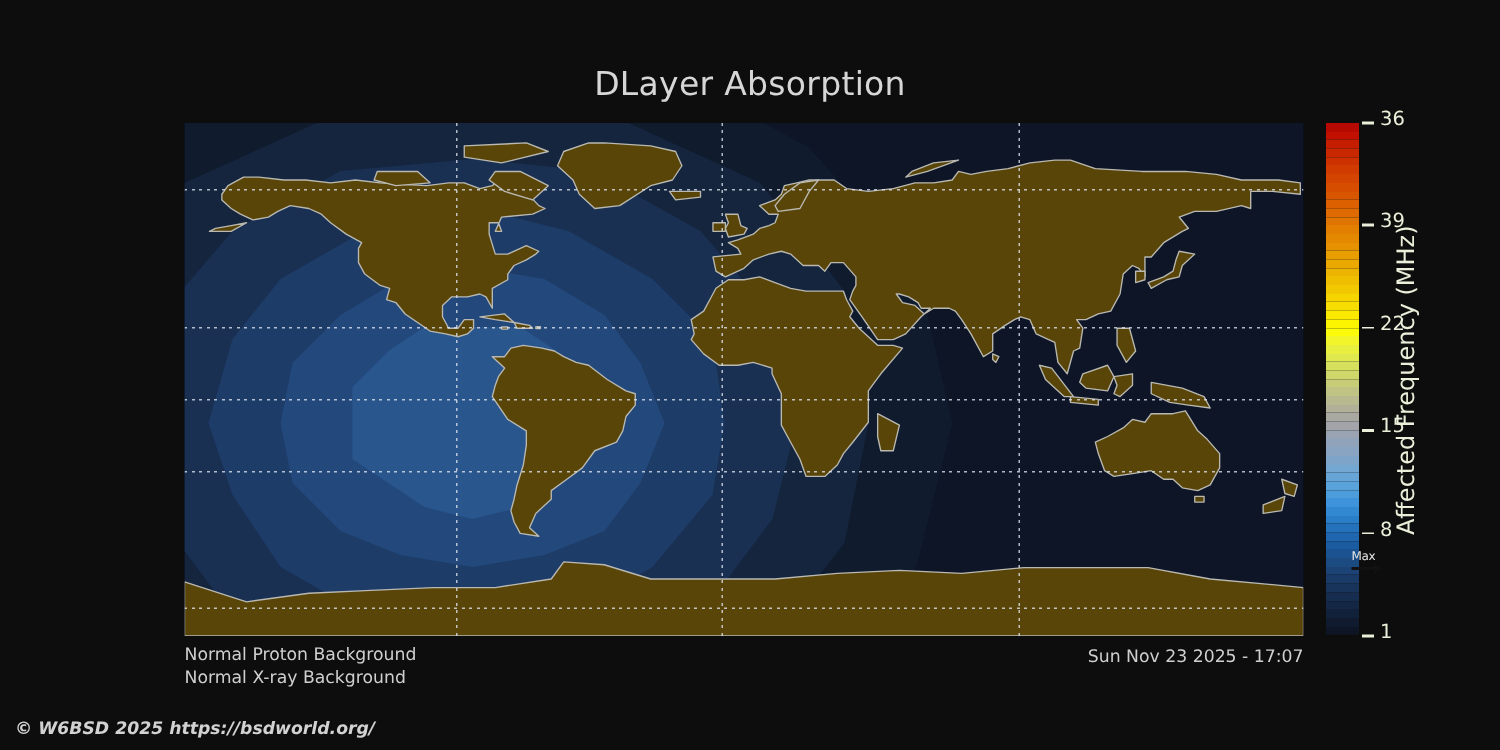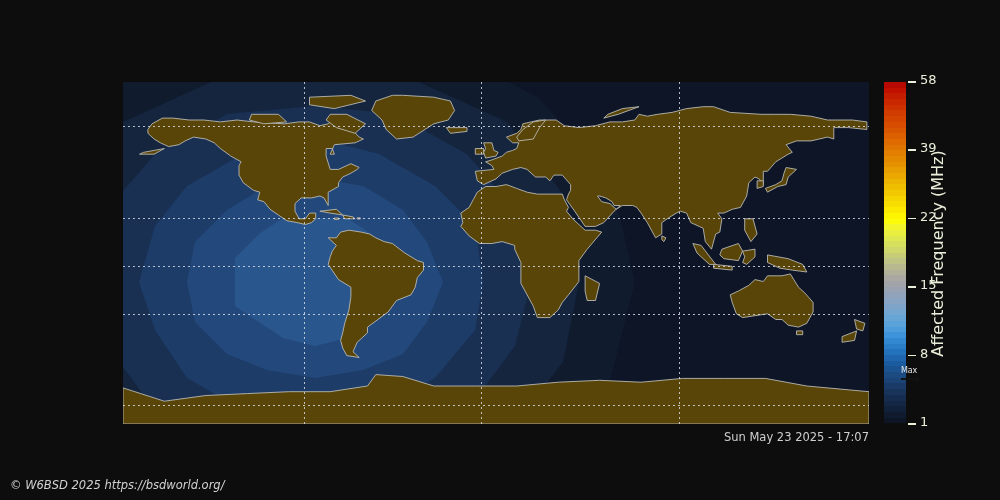--- a/index.html
+++ b/index.html
@@ -57,27 +57,28 @@
     position:absolute;left:16px;top:7px;width:0;height:0;
     border-top:4px solid transparent;border-bottom:4px solid transparent;border-left:5px solid #111;
   }
 
   
   .status-block{position:absolute;left:123px;top:429px;font-size:11.5px;color:#cfcfcf;line-height:15px;}
   .status-block div{font-family:"DejaVu Sans","Liberation Sans",sans-serif;}
   .timestamp{position:absolute;right:131px;top:430px;font-size:11.5px;color:#cfcfcf;
     font-family:"DejaVu Sans","Liberation Sans",sans-serif;}
   .footer{position:absolute;left:10px;top:478px;font-size:11.5px;color:#d2d2d2;font-style:italic;
-    font-family:"DejaVu Sans","Liberation Sans",sans-serif;}
+    font-family:"DejaVu Sans","Liberation Sans",sans-serif;font-weight:bold;}
 </style>
 </head>
 <body style="background: rgb(13, 13, 13);">
 
 <div id="root">
 
+  <div class="page-title">DLayer Absorption</div>
 
   <div class="map-wrap">
     <svg class="map-svg" viewBox="0 0 746 342" preserveAspectRatio="none">
       <defs>
         <clipPath id="mapclip">
             <rect x="0" y="0" width="746" height="342"></rect>
           </clipPath>
       </defs>
       <g clip-path="url(#mapclip)">
         <rect id="oceanRect" x="0" y="0" width="746" height="342" fill="#0d1526"></rect>
@@ -197,21 +198,21 @@
         <i style="background: rgb(24, 52, 91); height: 5.7px;"></i>
         <i style="background: rgb(22, 45, 79); height: 5.7px;"></i>
         <i style="background: rgb(20, 39, 68); height: 5.7px;"></i>
         <i style="background: rgb(18, 33, 58); height: 5.7px;"></i>
         <i style="background: rgb(16, 27, 48); height: 5.7px;"></i>
         <i style="background: rgb(14, 22, 38); height: 5.7px;"></i>
       </div>
     <div class="cbar-ticks" id="cbarTicks">
         <div class="ctick" style="top: 0px;">
           <div class="dash"></div>
-          <div class="lab">58</div>
+          <div class="lab">36</div>
         </div>
         <div class="ctick" style="top: 68.4px;">
           <div class="dash"></div>
           <div class="lab">39</div>
         </div>
         <div class="ctick" style="top: 136.8px;">
           <div class="dash"></div>
           <div class="lab">22</div>
         </div>
         <div class="ctick" style="top: 205.2px;">
@@ -230,16 +231,20 @@
     <div class="max-marker" id="maxMarker" style="top: 285.856px;">
       <div class="mlab">Max</div>
       <div class="marrow"></div>
       <div class="mhead"></div>
     </div>
   </div>
   <div class="cbar-title">
     <span>Affected Frequency (MHz)</span>
   </div>
 
-  <div class="timestamp">Sun May 23 2025 - 17:07</div>
+  <div class="status-block">
+    <div>Normal Proton Background</div>
+    <div>Normal X-ray Background</div>
+  </div>
+  <div class="timestamp">Sun Nov 23 2025 - 17:07</div>
   <div class="footer">© W6BSD 2025 https://bsdworld.org/</div>
 
 </div>
 
 </body></html>

